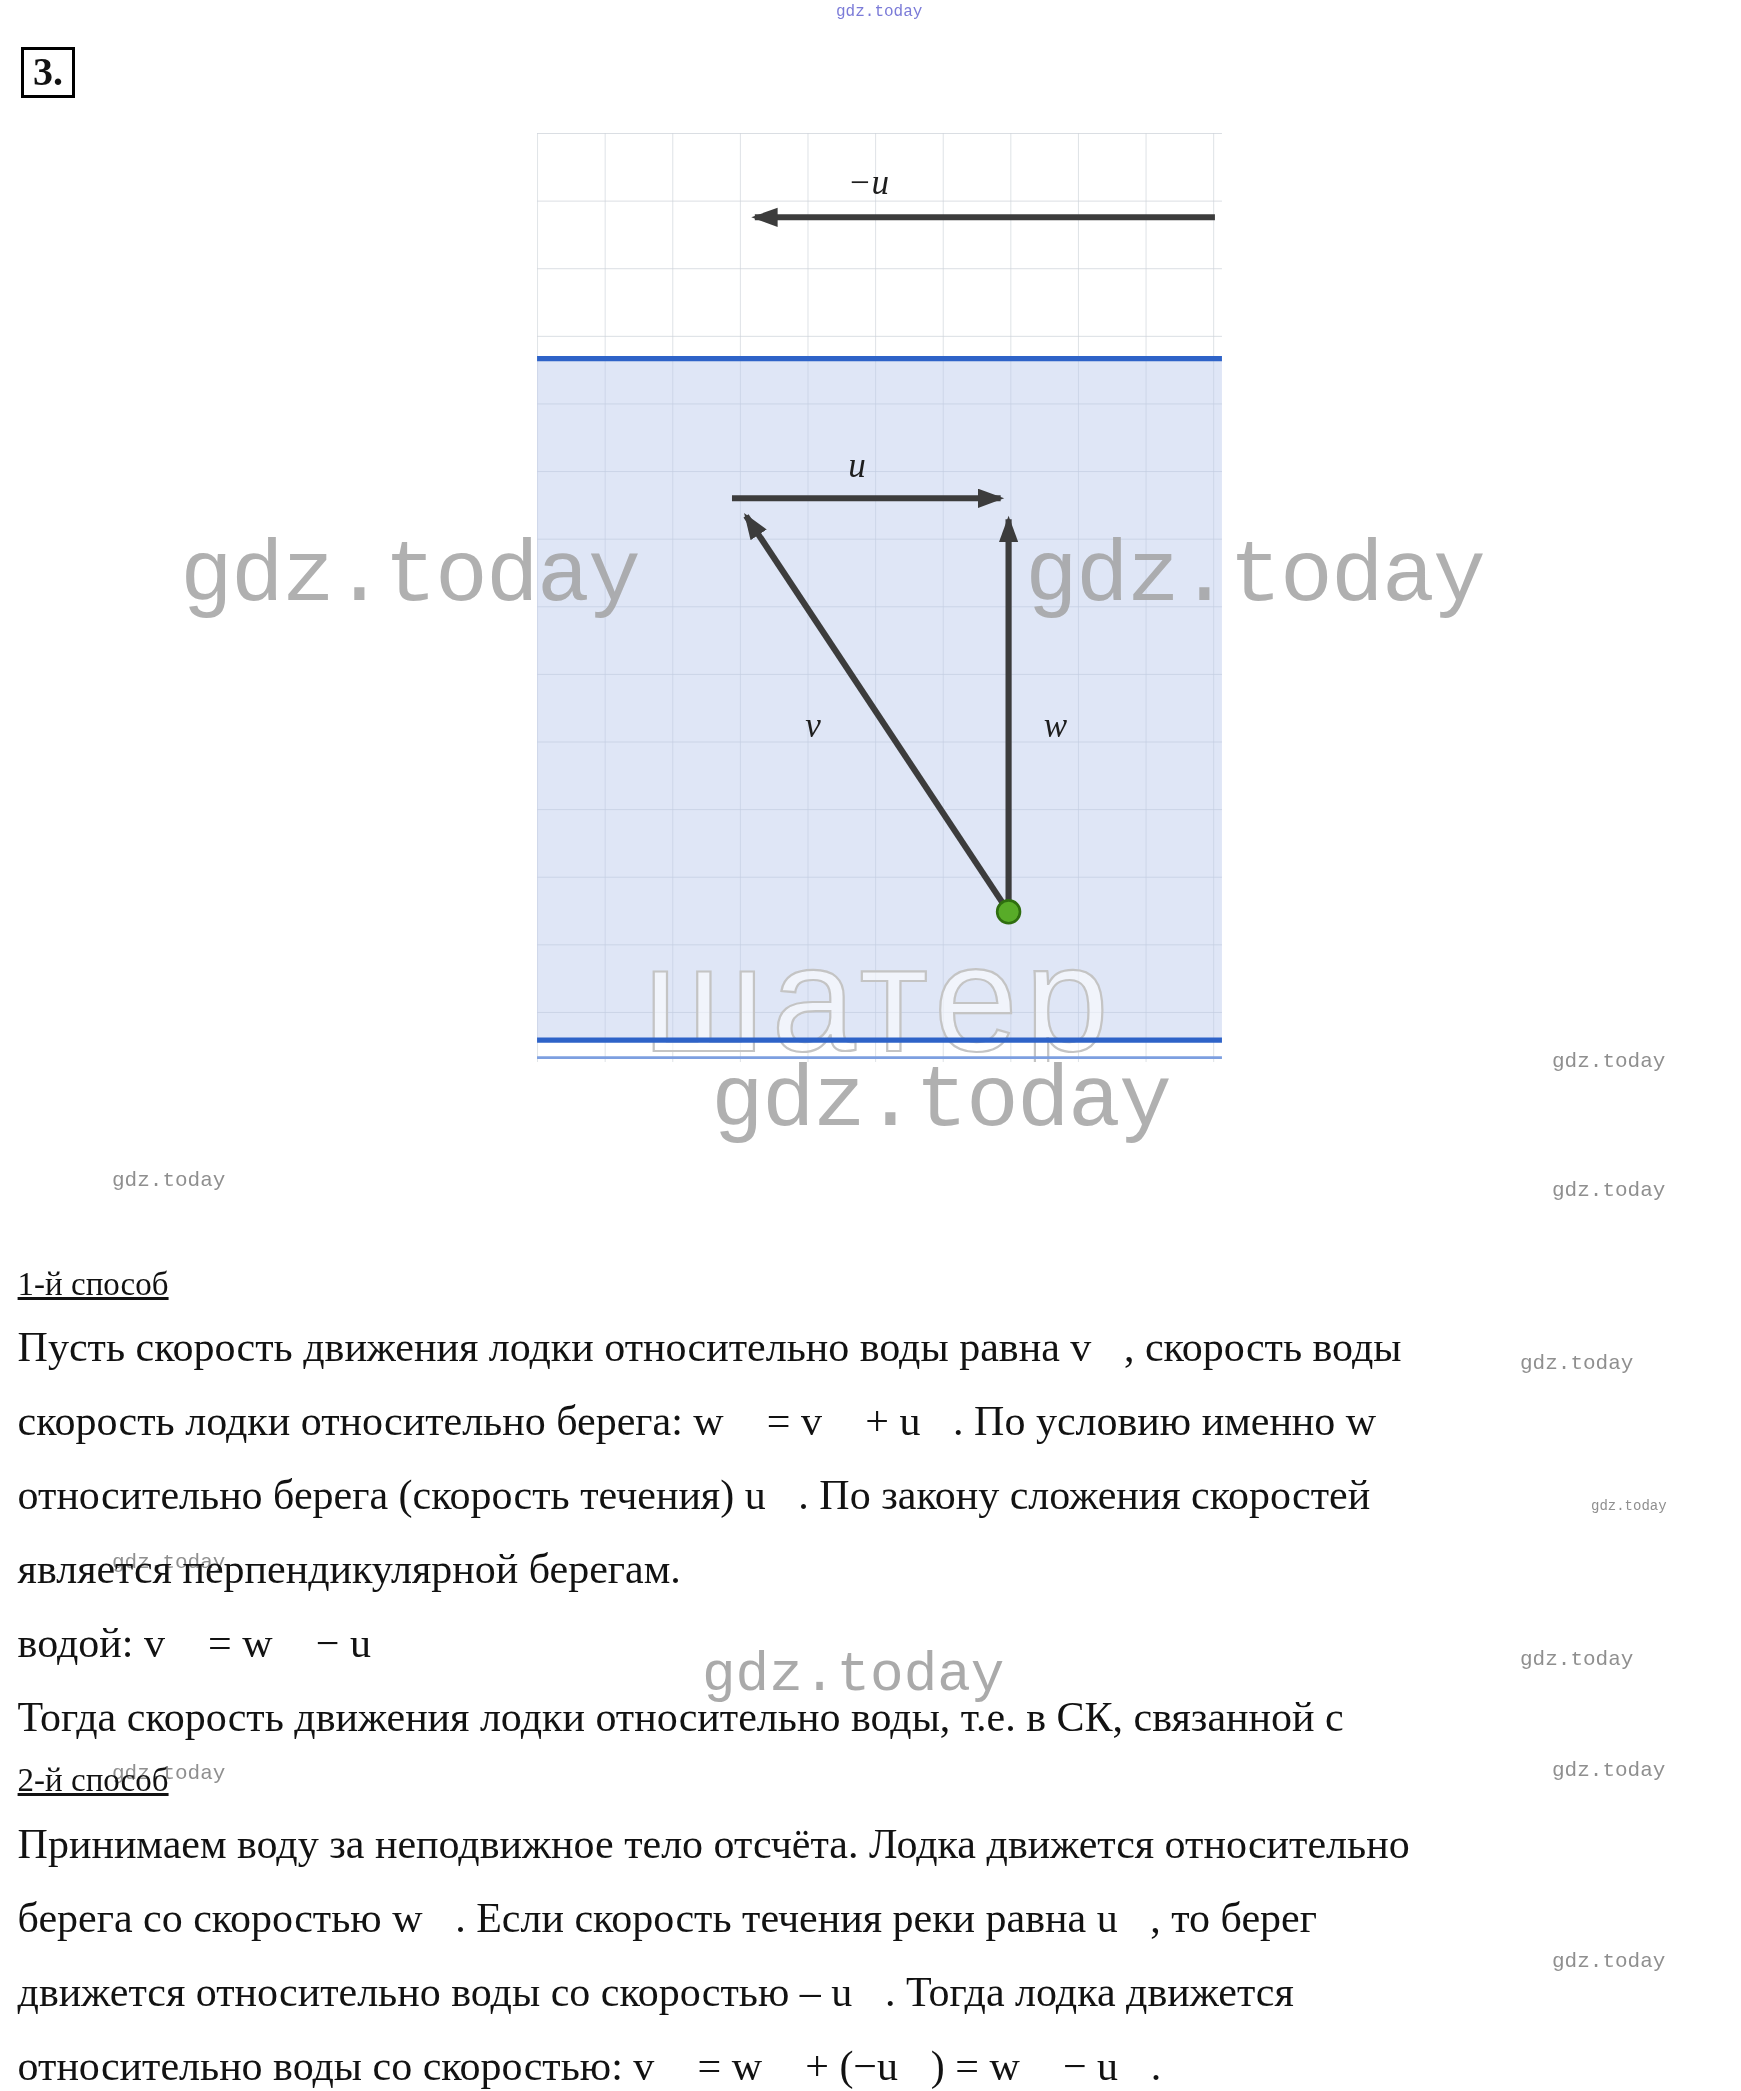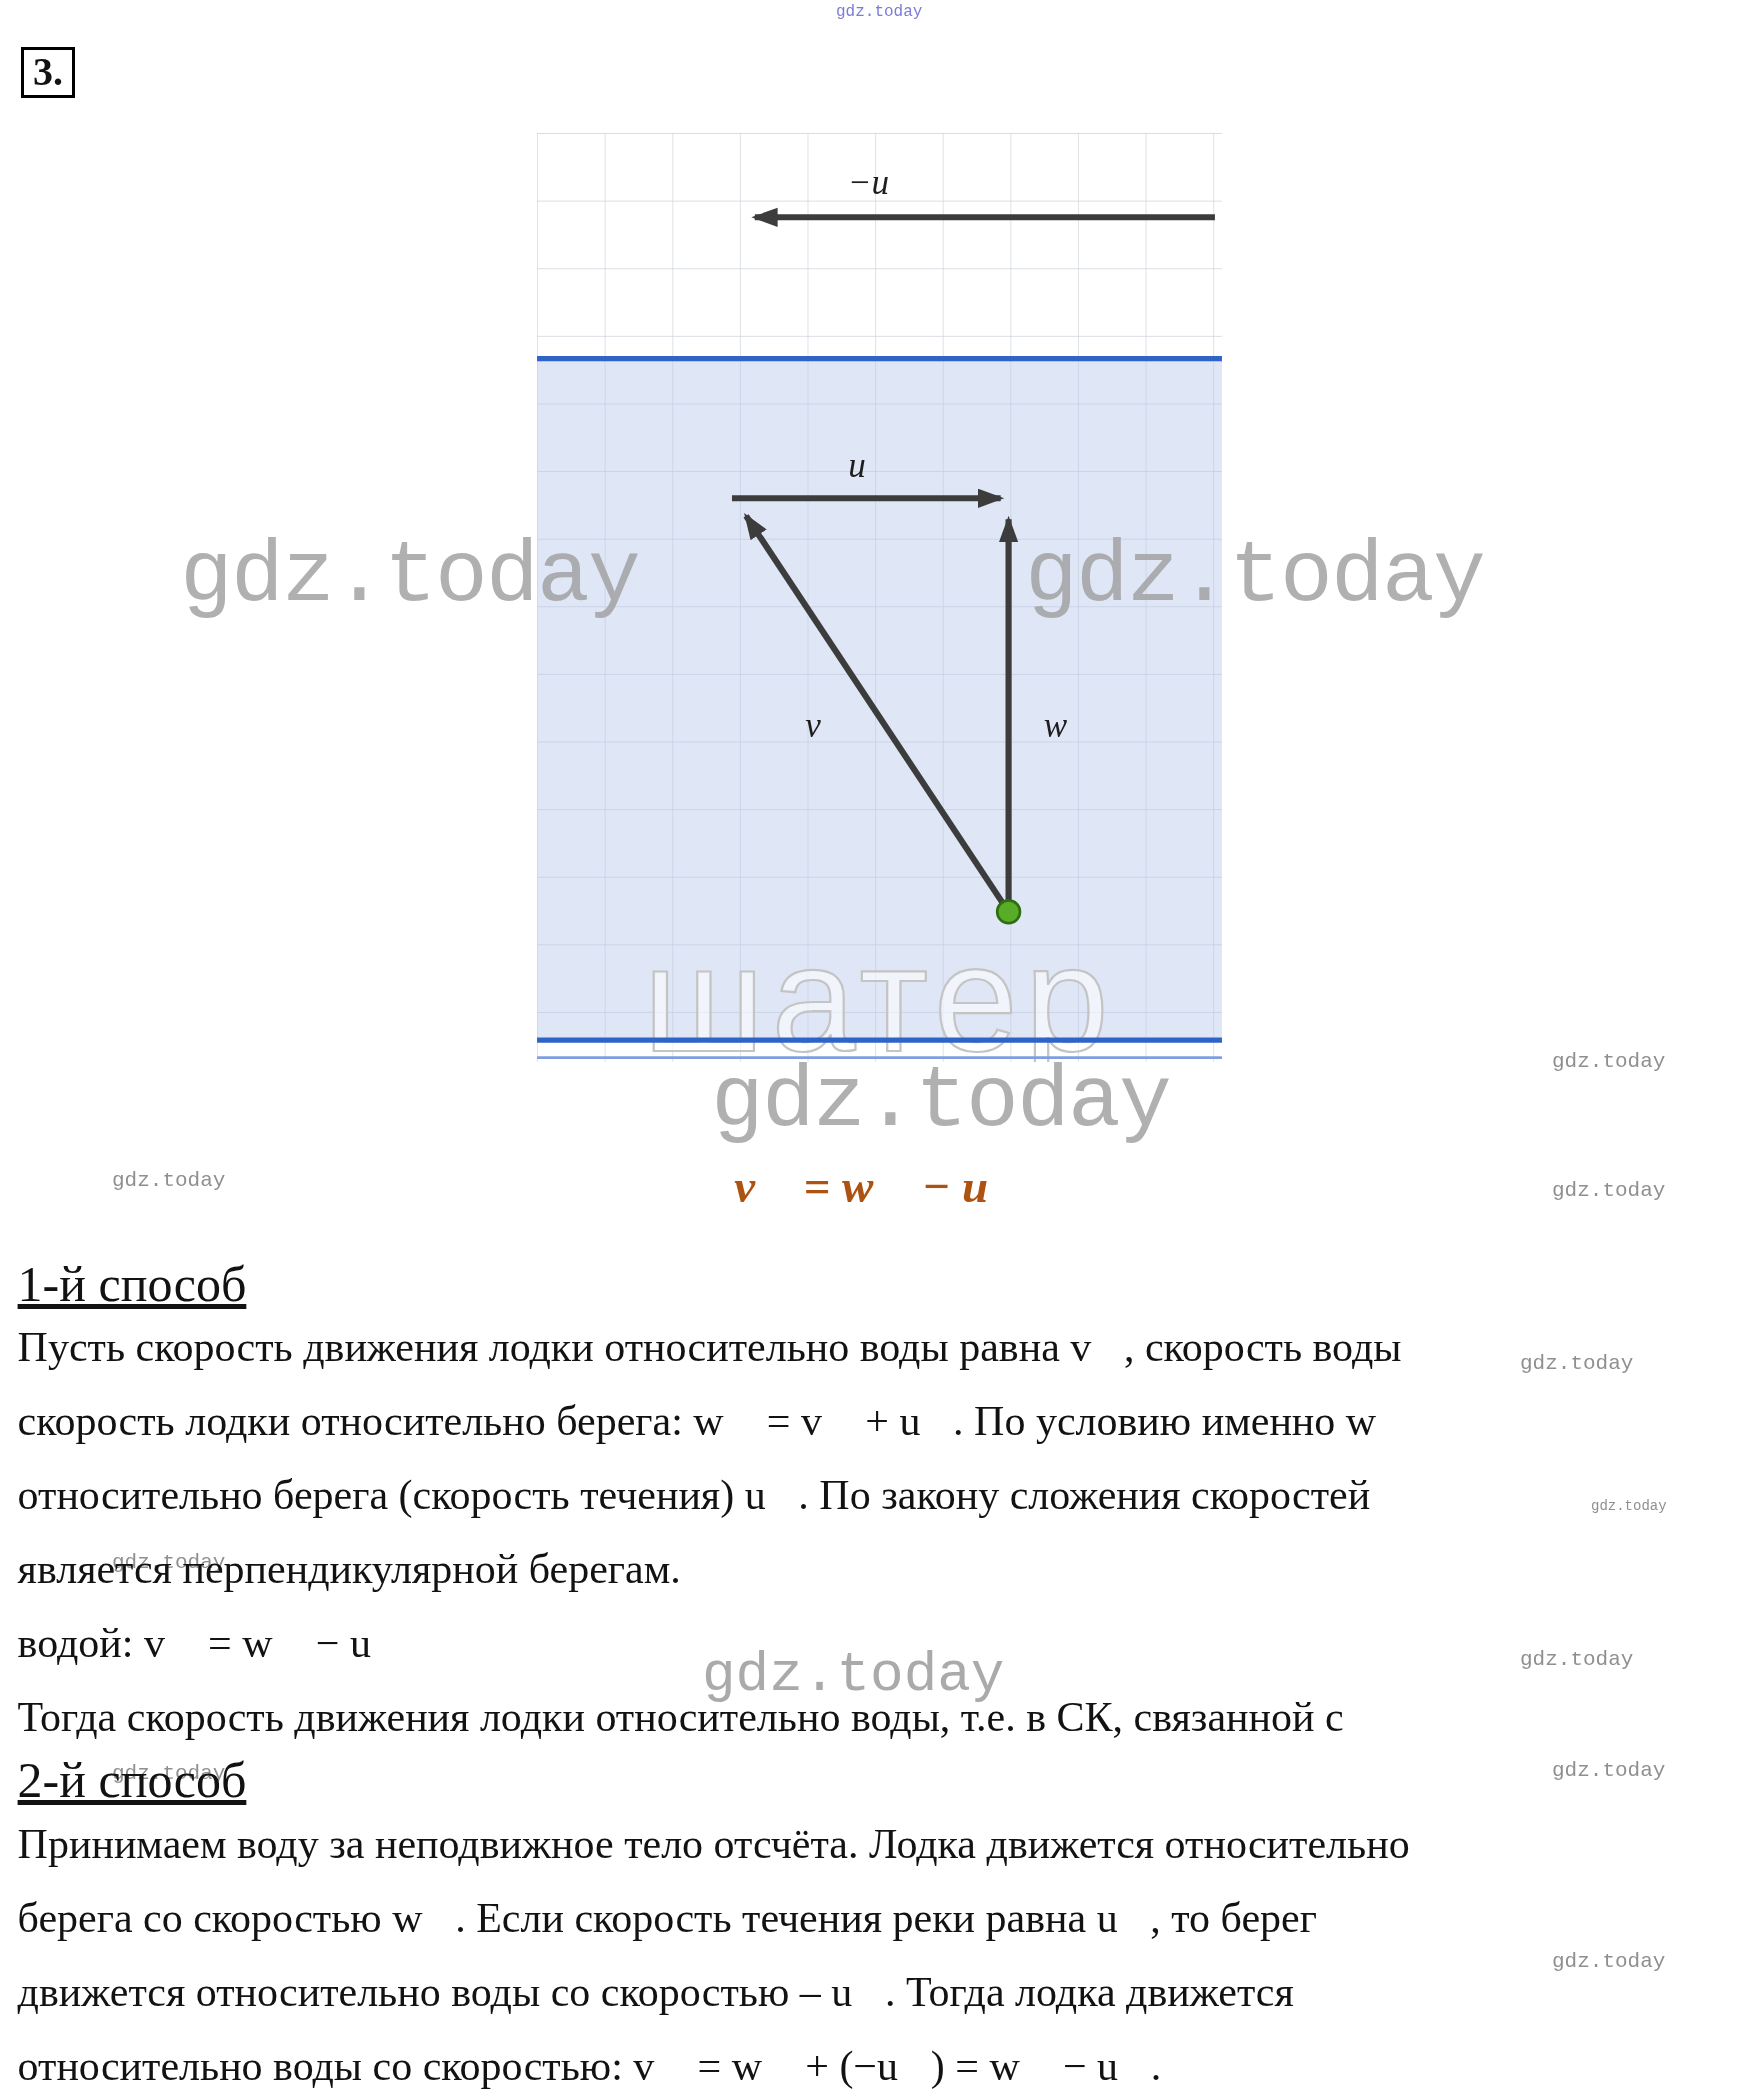--- a/index.html
+++ b/index.html
@@ -25,21 +25,21 @@
   .wm-top{font-size:16px;color:#7b7bd8;}
   .wm-big{font-size:88px;color:#a3a3a3;opacity:.85;letter-spacing:-1.8px;}
   .wm-mid{font-size:56px;color:#9c9c9c;opacity:.85;}
   .wm-small{font-size:21px;color:#8f8f8f;}
   .wm-tiny{font-size:14px;color:#8f8f8f;}
   .formula{
     position:absolute;left:537px;top:1159px;width:685px;text-align:center;
     font-size:47px;font-weight:bold;font-style:italic;color:#ad5210;
   }
   .solution{position:absolute;left:17.6px;top:1259px;width:1710px;font-size:42px;}
-  .method-title{font-size:50px;height:51px;line-height:51px;text-decoration:underline;white-space:nowrap;}
+  .method-title{font-size:33px;height:51px;line-height:51px;text-decoration:underline;white-space:nowrap;}
   .method-title.second{height:53px;line-height:53px;}
   .line{height:74px;line-height:74px;white-space:nowrap;}
 </style>
 </head>
 <body>
 
 <div class="page">
 
   <div class="wm wm-top" style="left:836px;top:2.6px;">gdz.today</div>
 
@@ -86,21 +86,20 @@
   <div class="wm wm-small" style="left:1552px;top:1050px;">gdz.today</div>
   <div class="wm wm-small" style="left:1552px;top:1179px;">gdz.today</div>
   <div class="wm wm-small" style="left:1520px;top:1352px;">gdz.today</div>
   <div class="wm wm-tiny" style="left:1591px;top:1498px;">gdz.today</div>
   <div class="wm wm-small" style="left:112px;top:1551px;">gdz.today</div>
   <div class="wm wm-small" style="left:1520px;top:1648px;">gdz.today</div>
   <div class="wm wm-small" style="left:112px;top:1762px;">gdz.today</div>
   <div class="wm wm-small" style="left:1552px;top:1759px;">gdz.today</div>
   <div class="wm wm-small" style="left:1552px;top:1950px;">gdz.today</div>
 
-  <div class="formula">v⃗ = w⃗ − u⃗</div>
 
   <div class="solution">
     <div class="method-title">1-й способ</div>
     <div class="line">Пусть скорость движения лодки относительно воды равна v⃗, скорость воды</div>
     <div class="line">скорость лодки относительно берега: w⃗ = v⃗ + u⃗. По условию именно w⃗</div>
     <div class="line">относительно берега (скорость течения) u⃗. По закону сложения скоростей</div>
     <div class="line">является перпендикулярной берегам.</div>
     <div class="line">водой:  v⃗ = w⃗ − u⃗</div>
     <div class="line">Тогда скорость движения лодки относительно воды, т.е. в СК, связанной с</div>
     <div class="method-title second">2-й способ</div>

